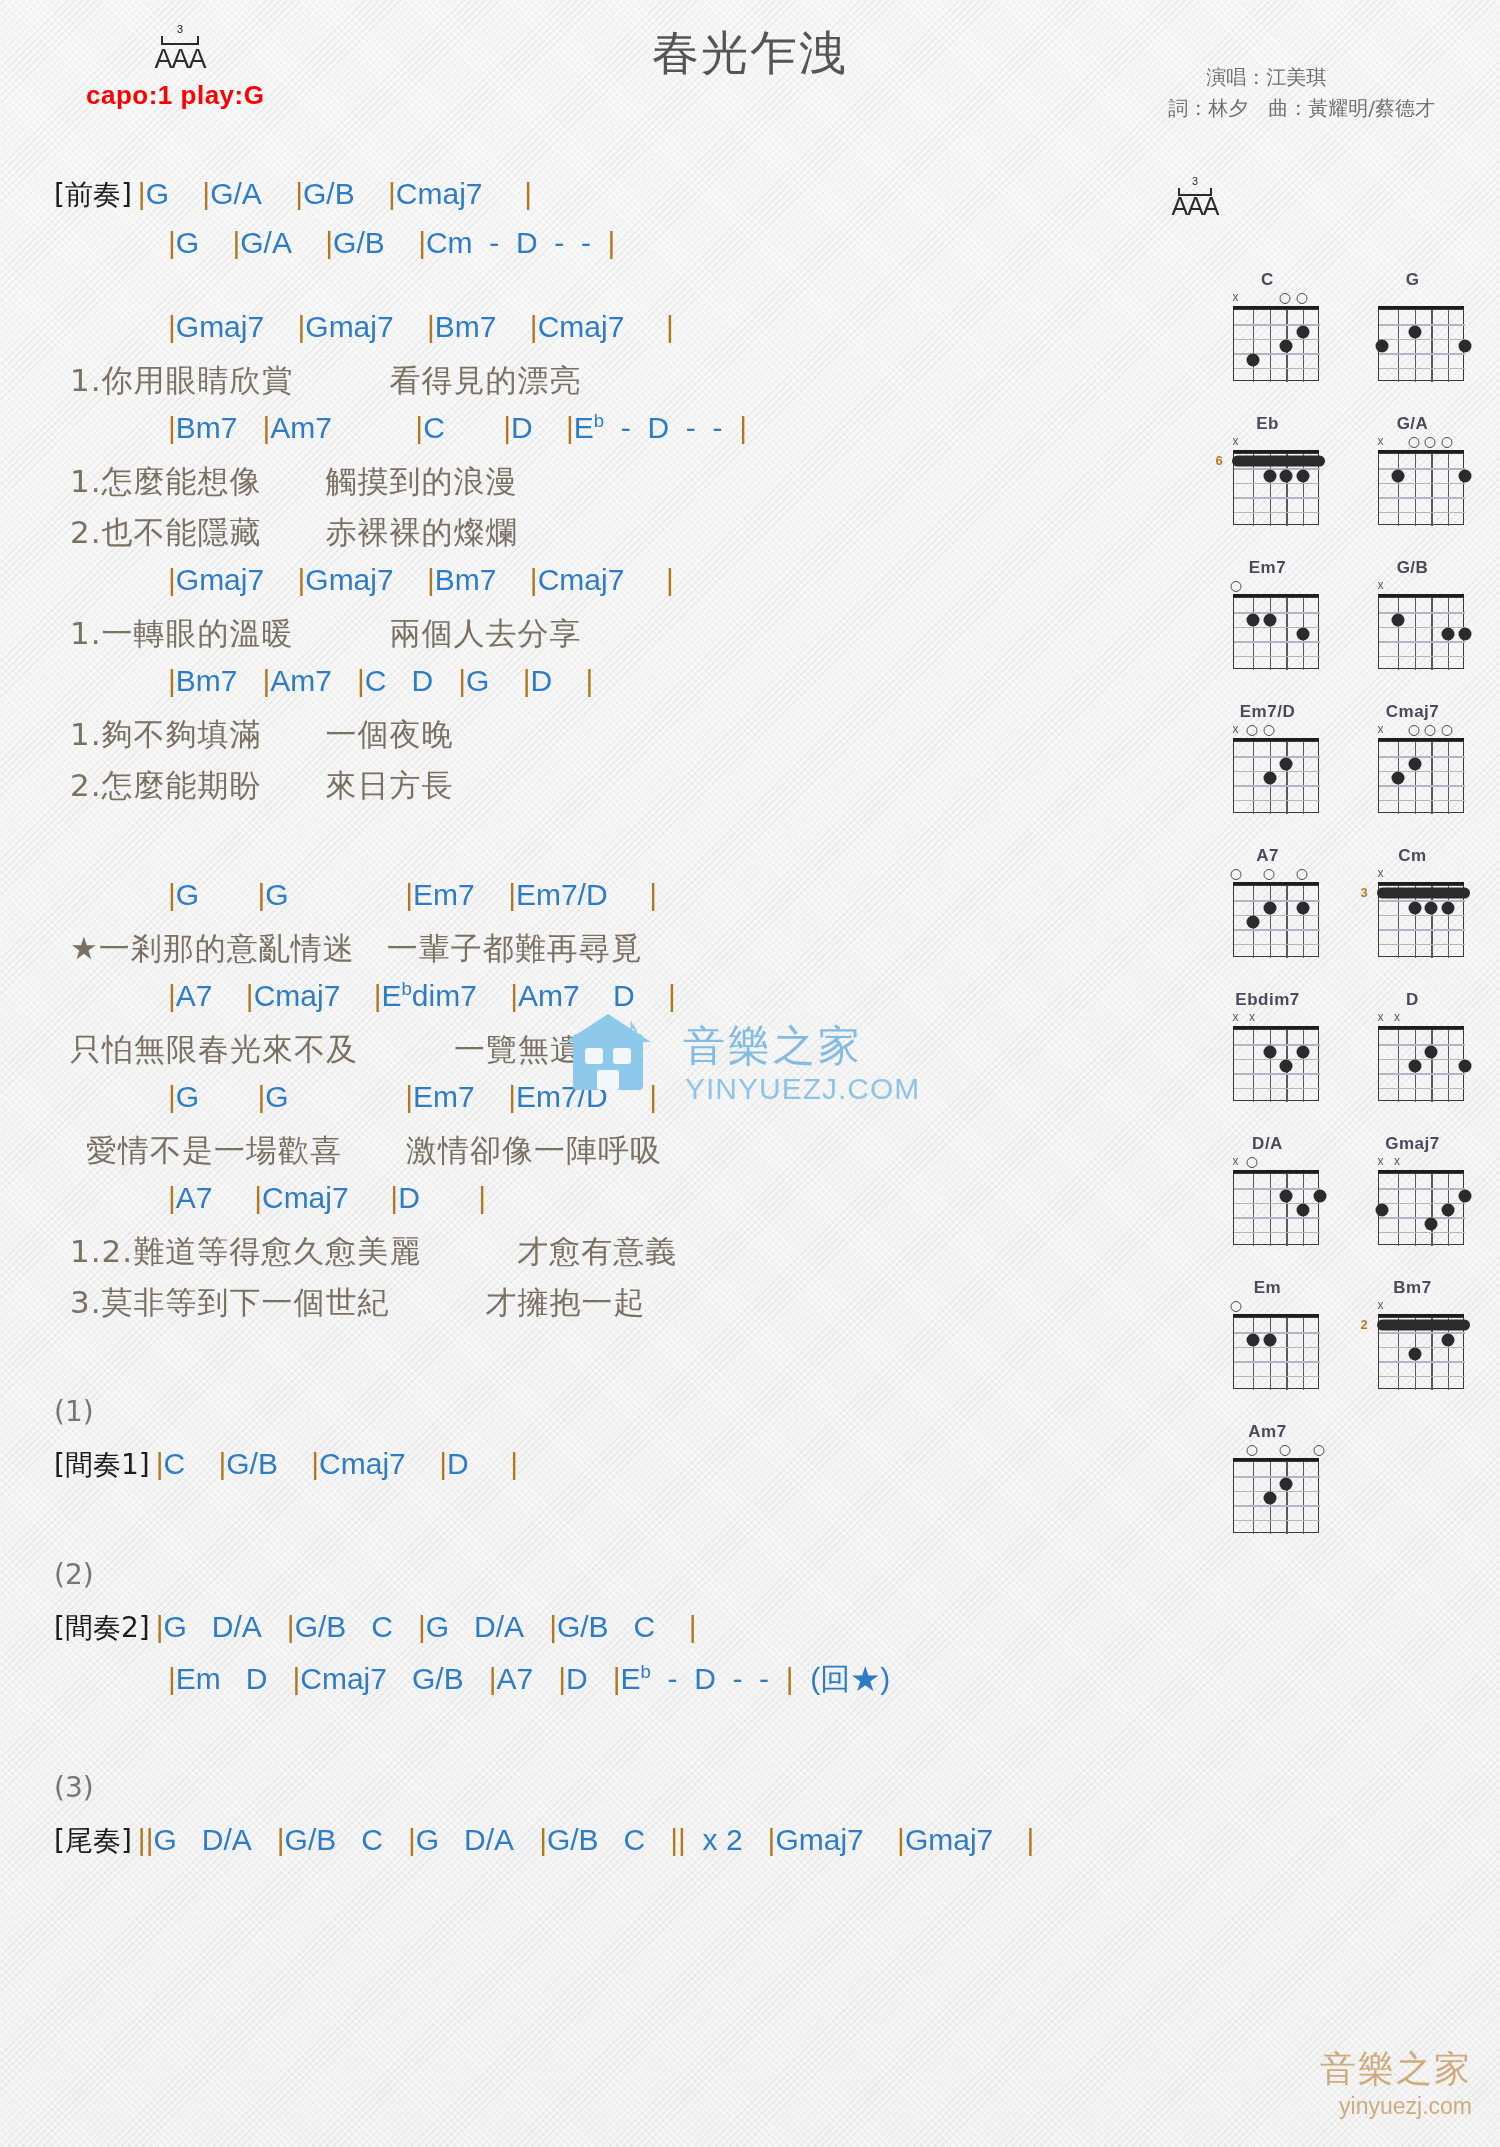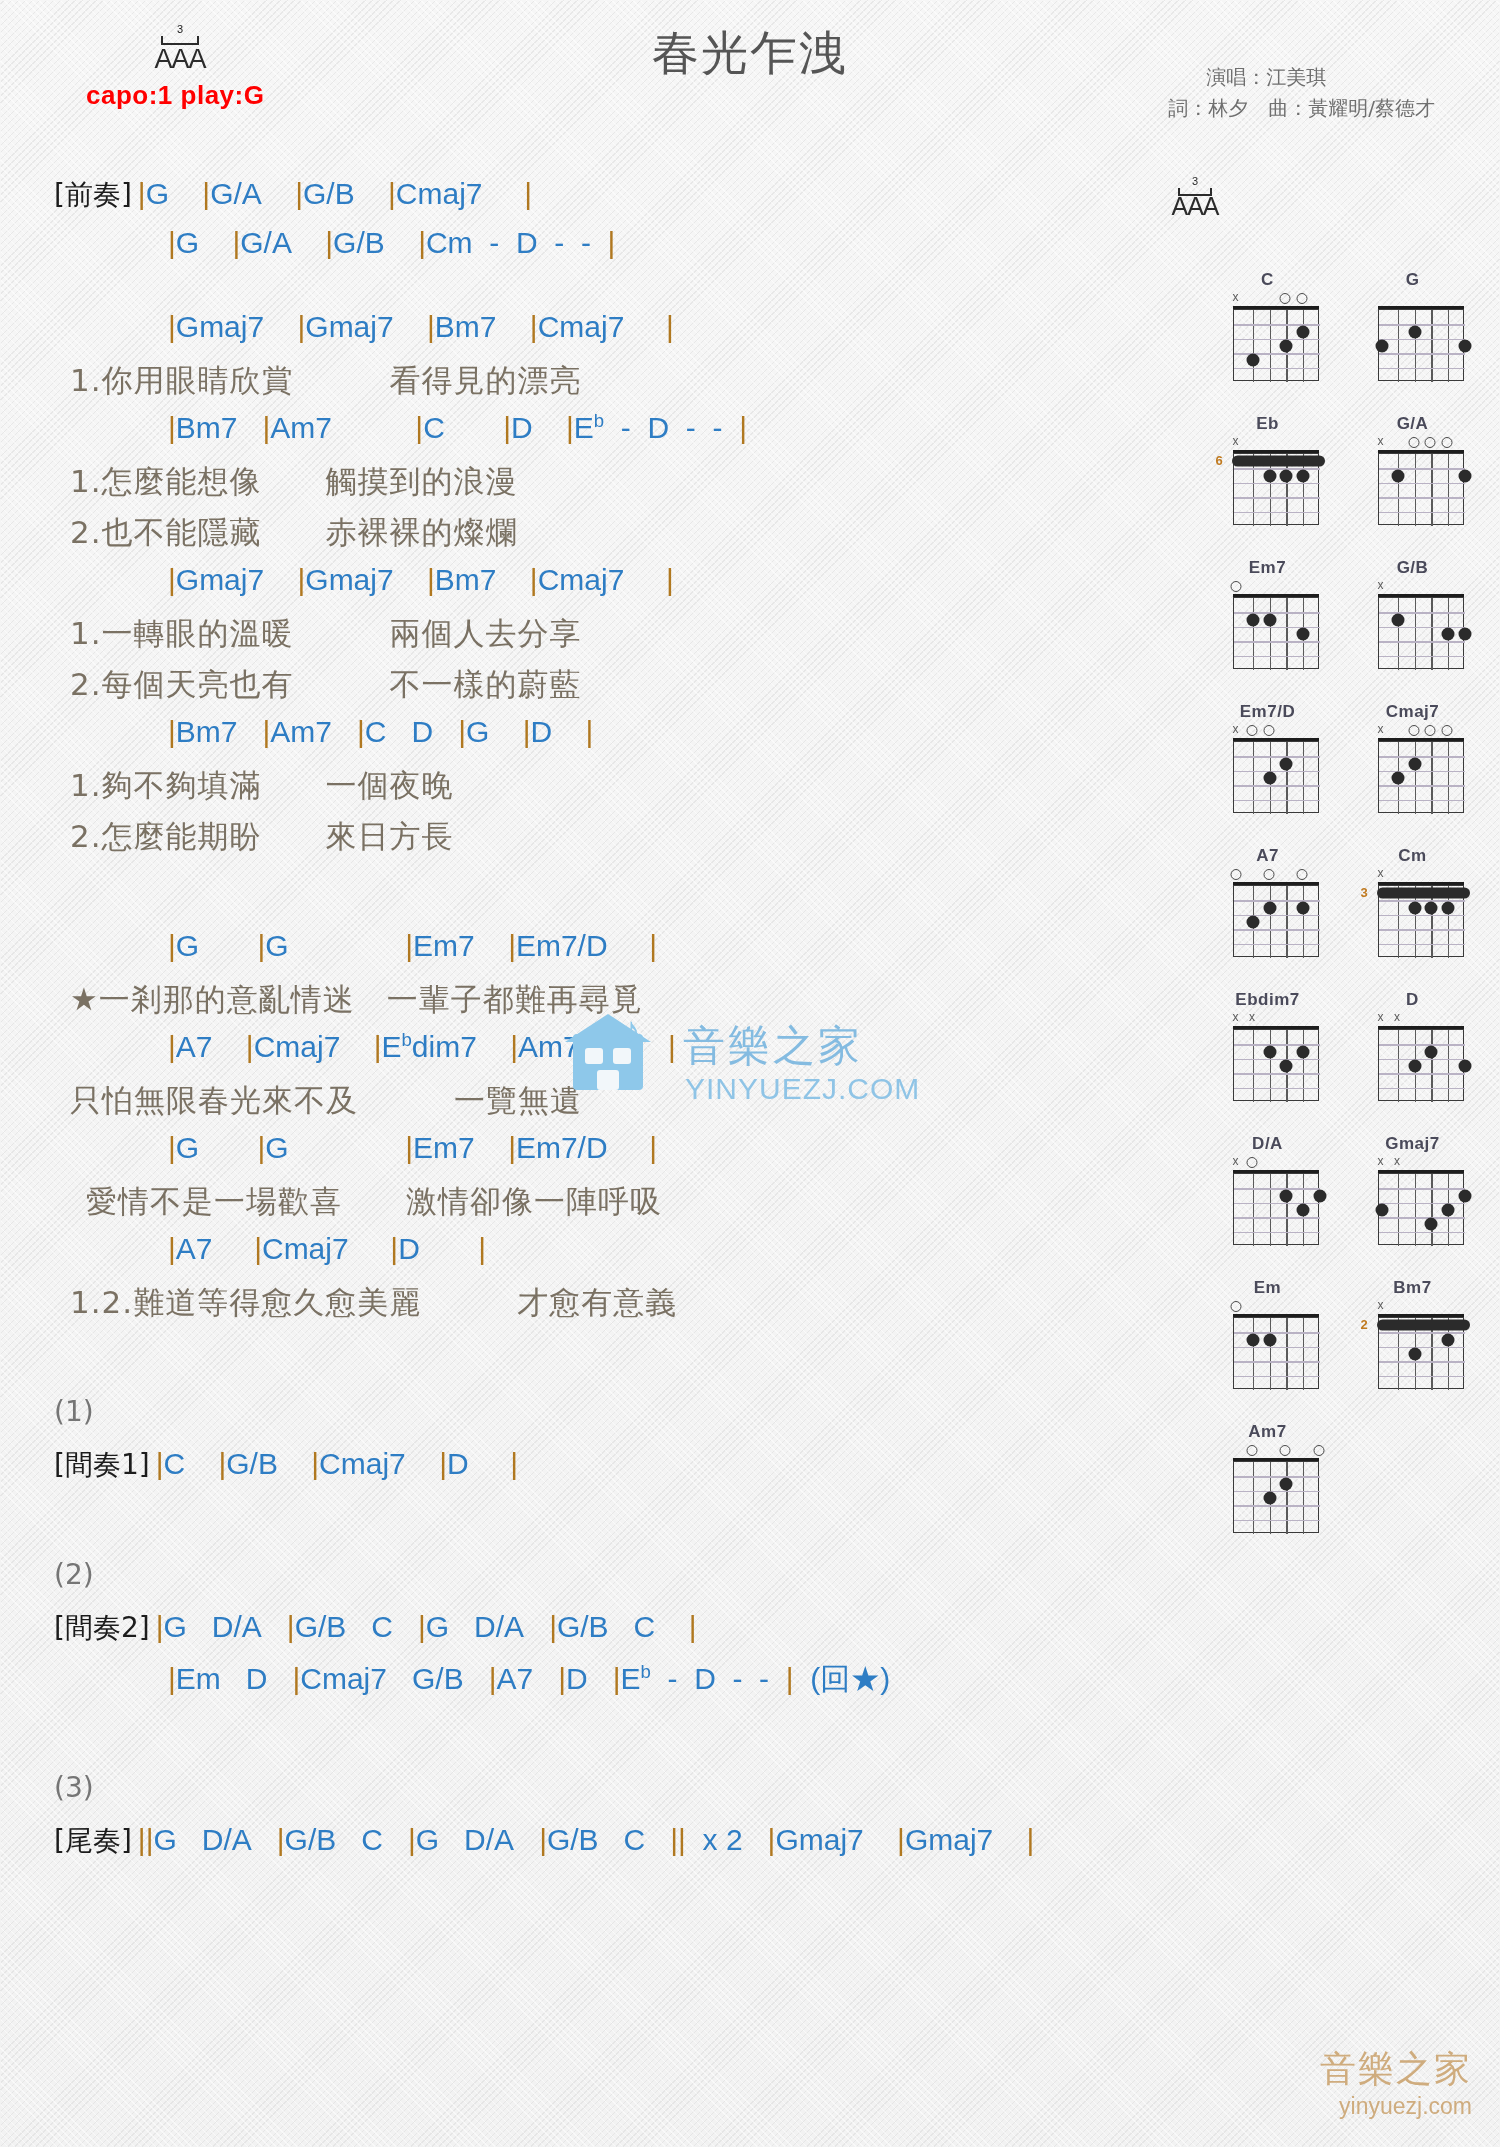--- a/index.html
+++ b/index.html
@@ -402,33 +402,33 @@
       <div class="row chordrow"><span class="tag" style="margin-left: 46px;">[前奏]</span><span class="chord" style="margin-left: 6px;"><span class="bar">|</span>G&nbsp;&nbsp;&nbsp;&nbsp;<span class="bar">|</span>G/A&nbsp;&nbsp;&nbsp;&nbsp;<span class="bar">|</span>G/B&nbsp;&nbsp;&nbsp;&nbsp;<span class="bar">|</span>Cmaj7&nbsp;&nbsp;&nbsp;&nbsp;&nbsp;<span class="bar">|</span></span></div>
       <div class="row chordrow"><span class="chord" style="margin-left: 160px;"><span class="bar">|</span>G&nbsp;&nbsp;&nbsp;&nbsp;<span class="bar">|</span>G/A&nbsp;&nbsp;&nbsp;&nbsp;<span class="bar">|</span>G/B&nbsp;&nbsp;&nbsp;&nbsp;<span class="bar">|</span>Cm&nbsp;&nbsp;-&nbsp;&nbsp;D&nbsp;&nbsp;-&nbsp;&nbsp;-&nbsp;&nbsp;<span class="bar">|</span></span></div>
       <div class="row spacer"></div>
       <div class="row chordrow"><span class="chord" style="margin-left: 160px;"><span class="bar">|</span>Gmaj7&nbsp;&nbsp;&nbsp;&nbsp;<span class="bar">|</span>Gmaj7&nbsp;&nbsp;&nbsp;&nbsp;<span class="bar">|</span>Bm7&nbsp;&nbsp;&nbsp;&nbsp;<span class="bar">|</span>Cmaj7&nbsp;&nbsp;&nbsp;&nbsp;&nbsp;<span class="bar">|</span></span></div>
       <div class="row tight"><span class="lyric" style="margin-left: 62px;">1.你用眼睛欣賞　　　看得見的漂亮</span></div>
       <div class="row chordrow"><span class="chord" style="margin-left: 160px;"><span class="bar">|</span>Bm7&nbsp;&nbsp;&nbsp;<span class="bar">|</span>Am7&nbsp;&nbsp;&nbsp;&nbsp;&nbsp;&nbsp;&nbsp;&nbsp;&nbsp;&nbsp;<span class="bar">|</span>C&nbsp;&nbsp;&nbsp;&nbsp;&nbsp;&nbsp;&nbsp;<span class="bar">|</span>D&nbsp;&nbsp;&nbsp;&nbsp;<span class="bar">|</span>E<sup>b</sup>&nbsp;&nbsp;-&nbsp;&nbsp;D&nbsp;&nbsp;-&nbsp;&nbsp;-&nbsp;&nbsp;<span class="bar">|</span></span></div>
       <div class="row tight"><span class="lyric" style="margin-left: 62px;">1.怎麼能想像　　觸摸到的浪漫</span></div>
       <div class="row tight"><span class="lyric" style="margin-left: 62px;">2.也不能隱藏　　赤裸裸的燦爛</span></div>
       <div class="row chordrow"><span class="chord" style="margin-left: 160px;"><span class="bar">|</span>Gmaj7&nbsp;&nbsp;&nbsp;&nbsp;<span class="bar">|</span>Gmaj7&nbsp;&nbsp;&nbsp;&nbsp;<span class="bar">|</span>Bm7&nbsp;&nbsp;&nbsp;&nbsp;<span class="bar">|</span>Cmaj7&nbsp;&nbsp;&nbsp;&nbsp;&nbsp;<span class="bar">|</span></span></div>
       <div class="row tight"><span class="lyric" style="margin-left: 62px;">1.一轉眼的溫暖　　　兩個人去分享</span></div>
-      <div class="row tight"><span class="lyric" style="margin-left: 62px;">2.每個天亮也有　　　不一樣的蔚藍</span></div>
       <div class="row chordrow"><span class="chord" style="margin-left: 160px;"><span class="bar">|</span>Bm7&nbsp;&nbsp;&nbsp;<span class="bar">|</span>Am7&nbsp;&nbsp;&nbsp;<span class="bar">|</span>C&nbsp;&nbsp;&nbsp;D&nbsp;&nbsp;&nbsp;<span class="bar">|</span>G&nbsp;&nbsp;&nbsp;&nbsp;<span class="bar">|</span>D&nbsp;&nbsp;&nbsp;&nbsp;<span class="bar">|</span></span></div>
       <div class="row tight"><span class="lyric" style="margin-left: 62px;">1.夠不夠填滿　　一個夜晚</span></div>
       <div class="row tight"><span class="lyric" style="margin-left: 62px;">2.怎麼能期盼　　來日方長</span></div>
       <div class="row spacer-lg"></div>
       <div class="row chordrow"><span class="chord" style="margin-left: 160px;"><span class="bar">|</span>G&nbsp;&nbsp;&nbsp;&nbsp;&nbsp;&nbsp;&nbsp;<span class="bar">|</span>G&nbsp;&nbsp;&nbsp;&nbsp;&nbsp;&nbsp;&nbsp;&nbsp;&nbsp;&nbsp;&nbsp;&nbsp;&nbsp;&nbsp;<span class="bar">|</span>Em7&nbsp;&nbsp;&nbsp;&nbsp;<span class="bar">|</span>Em7/D&nbsp;&nbsp;&nbsp;&nbsp;&nbsp;<span class="bar">|</span></span></div>
       <div class="row tight"><span class="lyric" style="margin-left: 62px;">★一剎那的意亂情迷　一輩子都難再尋覓</span></div>
       <div class="row chordrow"><span class="chord" style="margin-left: 160px;"><span class="bar">|</span>A7&nbsp;&nbsp;&nbsp;&nbsp;<span class="bar">|</span>Cmaj7&nbsp;&nbsp;&nbsp;&nbsp;<span class="bar">|</span>E<sup>b</sup>dim7&nbsp;&nbsp;&nbsp;&nbsp;<span class="bar">|</span>Am7&nbsp;&nbsp;&nbsp;&nbsp;D&nbsp;&nbsp;&nbsp;&nbsp;<span class="bar">|</span></span></div>
       <div class="row tight"><span class="lyric" style="margin-left: 62px;">只怕無限春光來不及　　　一覽無遺</span></div>
       <div class="row chordrow"><span class="chord" style="margin-left: 160px;"><span class="bar">|</span>G&nbsp;&nbsp;&nbsp;&nbsp;&nbsp;&nbsp;&nbsp;<span class="bar">|</span>G&nbsp;&nbsp;&nbsp;&nbsp;&nbsp;&nbsp;&nbsp;&nbsp;&nbsp;&nbsp;&nbsp;&nbsp;&nbsp;&nbsp;<span class="bar">|</span>Em7&nbsp;&nbsp;&nbsp;&nbsp;<span class="bar">|</span>Em7/D&nbsp;&nbsp;&nbsp;&nbsp;&nbsp;<span class="bar">|</span></span></div>
       <div class="row tight"><span class="lyric" style="margin-left: 78px;">愛情不是一場歡喜　　激情卻像一陣呼吸</span></div>
       <div class="row chordrow"><span class="chord" style="margin-left: 160px;"><span class="bar">|</span>A7&nbsp;&nbsp;&nbsp;&nbsp;&nbsp;<span class="bar">|</span>Cmaj7&nbsp;&nbsp;&nbsp;&nbsp;&nbsp;<span class="bar">|</span>D&nbsp;&nbsp;&nbsp;&nbsp;&nbsp;&nbsp;&nbsp;<span class="bar">|</span></span></div>
       <div class="row tight"><span class="lyric" style="margin-left: 62px;">1.2.難道等得愈久愈美麗　　　才愈有意義</span></div>
+      <div class="row tight"><span class="lyric" style="margin-left: 62px;">3.莫非等到下一個世紀　　　才擁抱一起</span></div>
       <div class="row spacer-lg"></div>
       <div class="row tight"><span class="paren-num" style="margin-left: 46px;">(1)</span></div>
       <div class="row chordrow"><span class="tag" style="margin-left: 46px;">[間奏1]</span><span class="chord" style="margin-left: 6px;"><span class="bar">|</span>C&nbsp;&nbsp;&nbsp;&nbsp;<span class="bar">|</span>G/B&nbsp;&nbsp;&nbsp;&nbsp;<span class="bar">|</span>Cmaj7&nbsp;&nbsp;&nbsp;&nbsp;<span class="bar">|</span>D&nbsp;&nbsp;&nbsp;&nbsp;&nbsp;<span class="bar">|</span></span></div>
       <div class="row spacer-lg"></div>
       <div class="row tight"><span class="paren-num" style="margin-left: 46px;">(2)</span></div>
       <div class="row chordrow"><span class="tag" style="margin-left: 46px;">[間奏2]</span><span class="chord" style="margin-left: 6px;"><span class="bar">|</span>G&nbsp;&nbsp;&nbsp;D/A&nbsp;&nbsp;&nbsp;<span class="bar">|</span>G/B&nbsp;&nbsp;&nbsp;C&nbsp;&nbsp;&nbsp;<span class="bar">|</span>G&nbsp;&nbsp;&nbsp;D/A&nbsp;&nbsp;&nbsp;<span class="bar">|</span>G/B&nbsp;&nbsp;&nbsp;C&nbsp;&nbsp;&nbsp;&nbsp;<span class="bar">|</span></span></div>
       <div class="row chordrow"><span class="chord" style="margin-left: 160px;"><span class="bar">|</span>Em&nbsp;&nbsp;&nbsp;D&nbsp;&nbsp;&nbsp;<span class="bar">|</span>Cmaj7&nbsp;&nbsp;&nbsp;G/B&nbsp;&nbsp;&nbsp;<span class="bar">|</span>A7&nbsp;&nbsp;&nbsp;<span class="bar">|</span>D&nbsp;&nbsp;&nbsp;<span class="bar">|</span>E<sup>b</sup>&nbsp;&nbsp;-&nbsp;&nbsp;D&nbsp;&nbsp;-&nbsp;&nbsp;-&nbsp;&nbsp;<span class="bar">|</span>&nbsp;&nbsp;(回★)</span></div>
       <div class="row spacer-lg"></div>
       <div class="row tight"><span class="paren-num" style="margin-left: 46px;">(3)</span></div>
       <div class="row chordrow"><span class="tag" style="margin-left: 46px;">[尾奏]</span><span class="chord" style="margin-left: 6px;"><span class="bar">|</span><span class="bar">|</span>G&nbsp;&nbsp;&nbsp;D/A&nbsp;&nbsp;&nbsp;<span class="bar">|</span>G/B&nbsp;&nbsp;&nbsp;C&nbsp;&nbsp;&nbsp;<span class="bar">|</span>G&nbsp;&nbsp;&nbsp;D/A&nbsp;&nbsp;&nbsp;<span class="bar">|</span>G/B&nbsp;&nbsp;&nbsp;C&nbsp;&nbsp;&nbsp;<span class="bar">|</span><span class="bar">|</span>&nbsp;&nbsp;x&nbsp;2&nbsp;&nbsp;&nbsp;<span class="bar">|</span>Gmaj7&nbsp;&nbsp;&nbsp;&nbsp;<span class="bar">|</span>Gmaj7&nbsp;&nbsp;&nbsp;&nbsp;<span class="bar">|</span></span></div>

